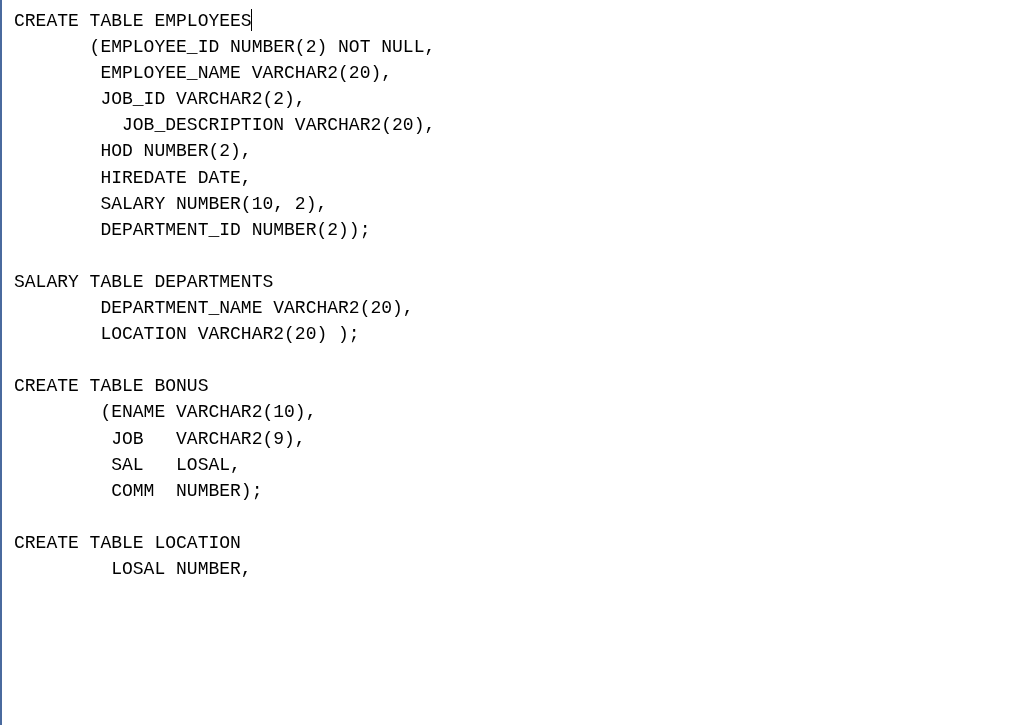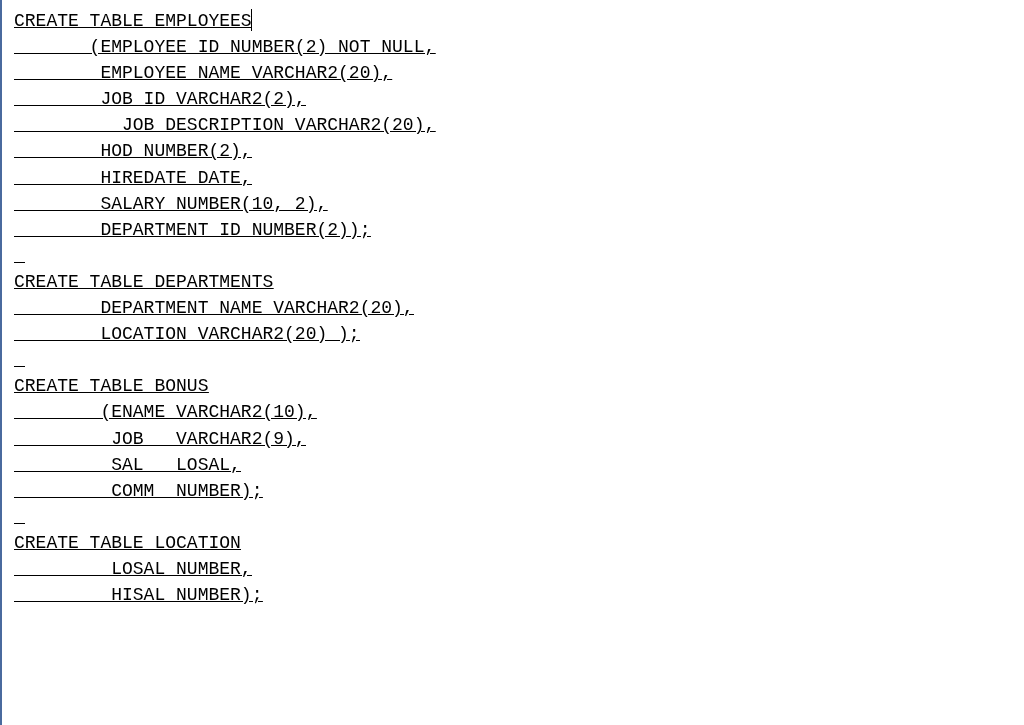--- a/index.html
+++ b/index.html
@@ -1,19 +1,18 @@
 <!DOCTYPE html>
 <html><head>
   <meta charset="utf-8">
   <style>
     * {
       margin: 0;
       padding: 0;
       box-sizing: border-box;
-      text-decoration: underline;
     }
     body {
       font-family: 'Consolas', 'Courier New', monospace;
       font-size: 18px;
       background: #ffffff;
       padding: 8px 12px;
       line-height: 1.45;
       color: #000000;
       border-left: 2px solid #4a6a9e;
       width: 1024px;
@@ -38,26 +37,25 @@
     <div class="code-line">CREATE TABLE EMPLOYEES<span class="cursor"></span></div>
     <div class="code-line">       (EMPLOYEE_ID NUMBER(2) NOT NULL,</div>
     <div class="code-line">        EMPLOYEE_NAME VARCHAR2(20),</div>
     <div class="code-line">        JOB_ID VARCHAR2(2),</div>
     <div class="code-line">          JOB_DESCRIPTION VARCHAR2(20),</div>
     <div class="code-line">        HOD NUMBER(2),</div>
     <div class="code-line">        HIREDATE DATE,</div>
     <div class="code-line">        SALARY NUMBER(10, 2),</div>
     <div class="code-line">        DEPARTMENT_ID NUMBER(2));</div>
     <div class="code-line">&nbsp;</div>
-    <div class="code-line">CREATE TABLE DEPARTMENTS</div>
+    <div class="code-line">SALARY TABLE DEPARTMENTS</div>
     <div class="code-line">        DEPARTMENT_NAME VARCHAR2(20),</div>
     <div class="code-line">        LOCATION VARCHAR2(20) );</div>
     <div class="code-line">&nbsp;</div>
     <div class="code-line">CREATE TABLE BONUS</div>
     <div class="code-line">        (ENAME VARCHAR2(10),</div>
     <div class="code-line">         JOB   VARCHAR2(9),</div>
     <div class="code-line">         SAL   LOSAL,</div>
     <div class="code-line">         COMM  NUMBER);</div>
     <div class="code-line">&nbsp;</div>
     <div class="code-line">CREATE TABLE LOCATION</div>
     <div class="code-line">         LOSAL NUMBER,</div>
-    <div class="code-line">         HISAL NUMBER);</div>
   </div>
 
 </body></html>

